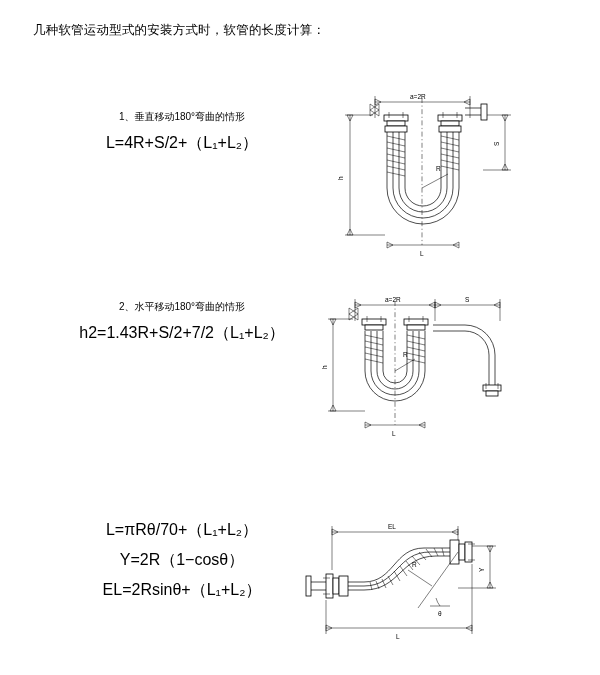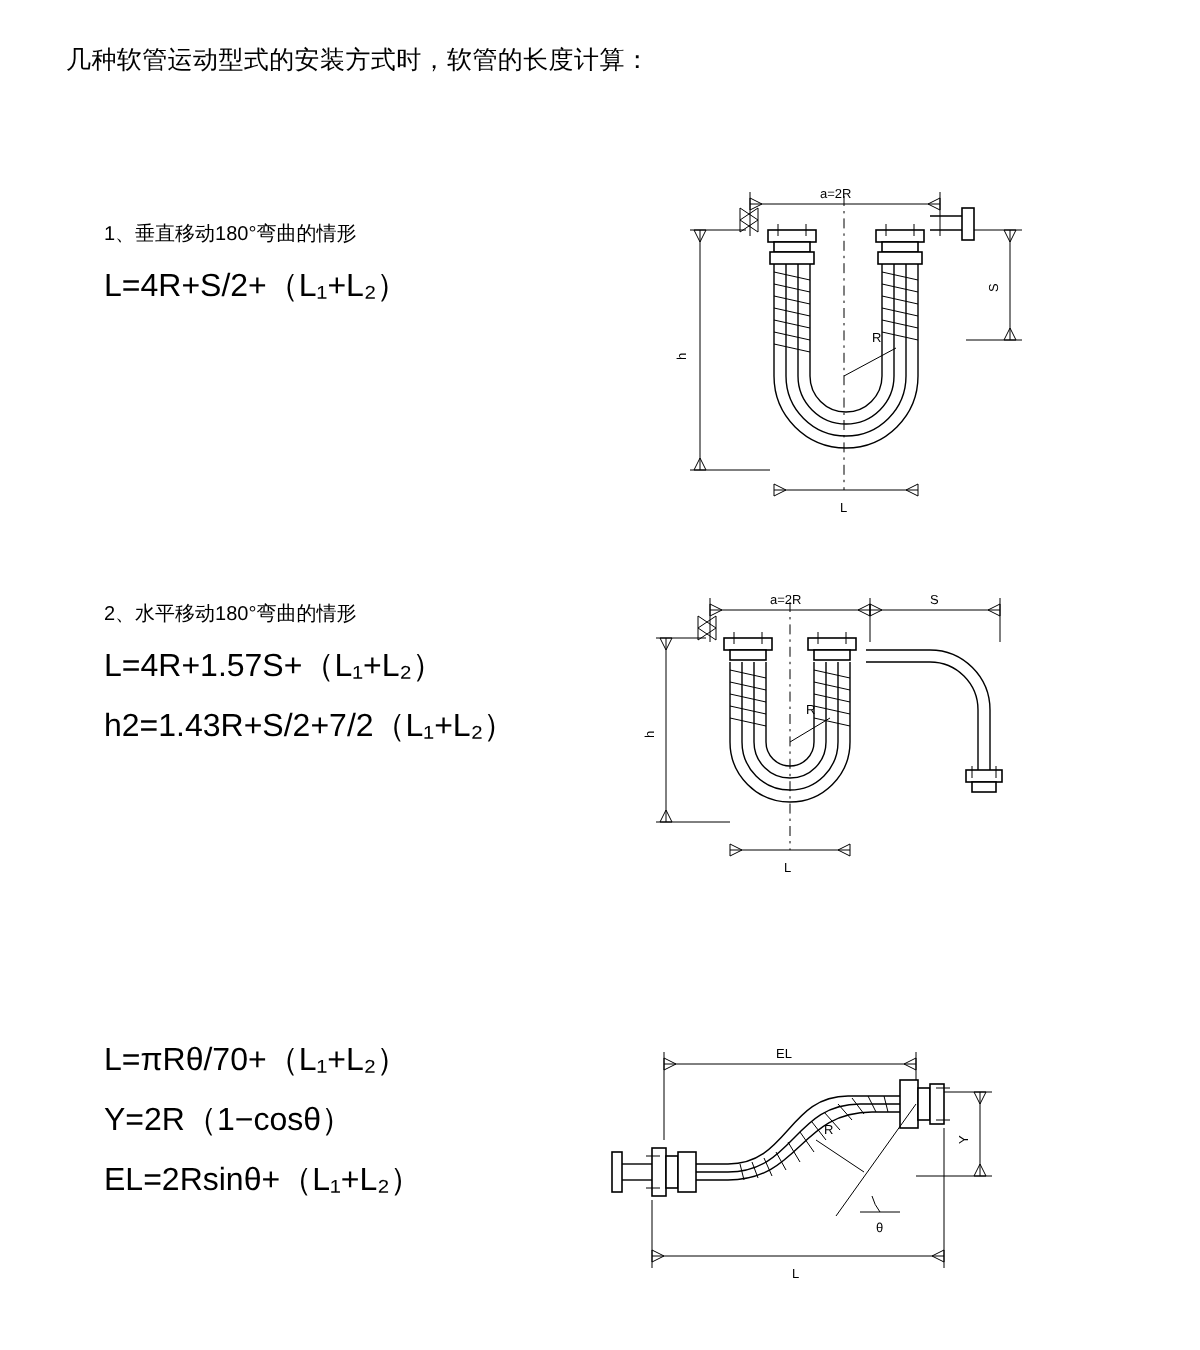--- a/index.html
+++ b/index.html
@@ -13,20 +13,21 @@
     position: relative;
     font-family: "Liberation Sans", sans-serif;
     color: #000000;
     overflow: hidden;
   }
   .page {
     position: absolute;
     left: 0; top: 0;
     width: 600px;
     height: 675px;
+    text-align: center;
   }
   .heading {
     position: absolute;
     left: 33px;
     top: 22px;
     font-size: 12.5px;
     letter-spacing: 0.2px;
     white-space: nowrap;
   }
   .section {
@@ -152,21 +153,20 @@
         <path class="ln vthin" d="M72 172 L78 175 L72 178 Z" fill="#000"></path>
         <path class="ln vthin" d="M144 172 L138 175 L144 178 Z" fill="#000"></path>
         <text class="lbl" x="105" y="186">L</text>
       </svg>
     </div>
   </div>
 
   <div class="section" style="top:300px;">
     <div class="sec-text">
       <div class="sec-title">2、水平移动180°弯曲的情形</div>
-      <div class="formula">L=4R+1.57S+（L₁+L₂）</div>
       <div class="formula">h2=1.43R+S/2+7/2（L₁+L₂）</div>
     </div>
 
     <div class="figure" style="left:315px; top:-15px;">
       <svg width="225" height="160" viewBox="0 0 225 160">
 
         <line class="ln vthin" x1="40" y1="20" x2="120" y2="20"></line>
         <path class="ln vthin" d="M40 17 L46 20 L40 23 Z" fill="#000"></path>
         <path class="ln vthin" d="M120 17 L114 20 L120 23 Z" fill="#000"></path>
         <line class="ln vthin" x1="40" y1="14" x2="40" y2="36"></line>

